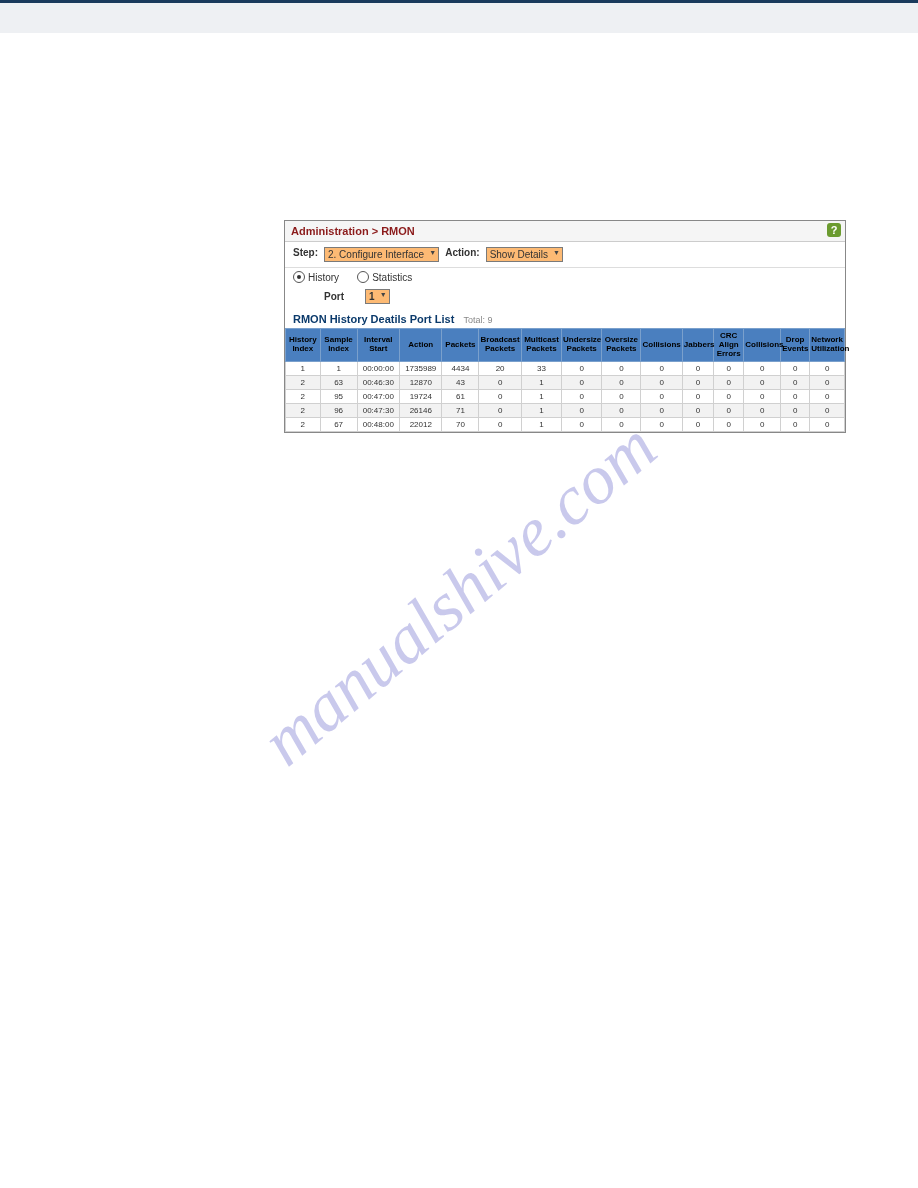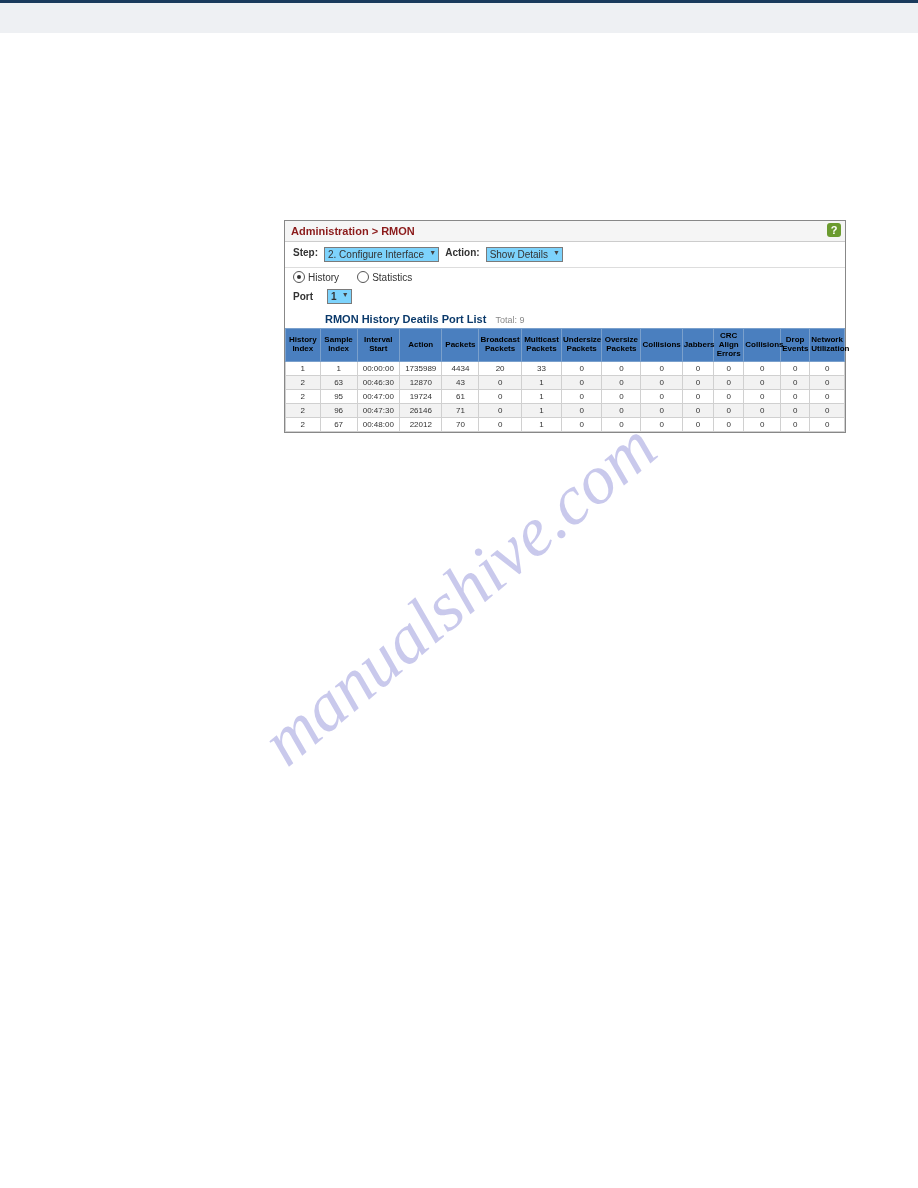--- a/index.html
+++ b/index.html
@@ -67,21 +67,21 @@
     padding: 5px 8px;
     border-bottom: 1px solid #ddd;
     display: flex;
     align-items: flex-start;
     gap: 6px;
     font-size: 10px;
   }
   .toolbar label { font-weight: bold; }
   .dropdown {
     border: 1px solid #7a7a7a;
-    background: #7dd3fc;
+    background: #fdba74;
     padding: 1px 14px 1px 3px;
     font-size: 10px;
     position: relative;
   }
   .dropdown::after {
     content: "▼";
     position: absolute;
     right: 2px;
     top: 1px;
     font-size: 7px;
@@ -101,28 +101,28 @@
   }
   .radio-circle.sel::after {
     content: ""; width: 4px; height: 4px; background: #333; border-radius: 50%;
   }
   .port-row {
     padding: 3px 8px;
     font-size: 10px;
     font-weight: bold;
     display: flex;
     align-items: center;
-    gap: 14px;
+    gap: 21px;
+    margin-left: 31px;
   }
   .subtitle {
     padding: 6px 8px 3px 8px;
     font-size: 11px;
     color: #0b3a6b;
     font-weight: bold;
-    margin-left: 32px;
   }
   .subtitle .total { color: #888; font-weight: normal; font-size: 9px; margin-left: 6px; }
   table.grid {
     width: 100%;
     border-collapse: collapse;
     table-layout: fixed;
   }
   table.grid th {
     background: #4a7fbf;
     color: #000;

